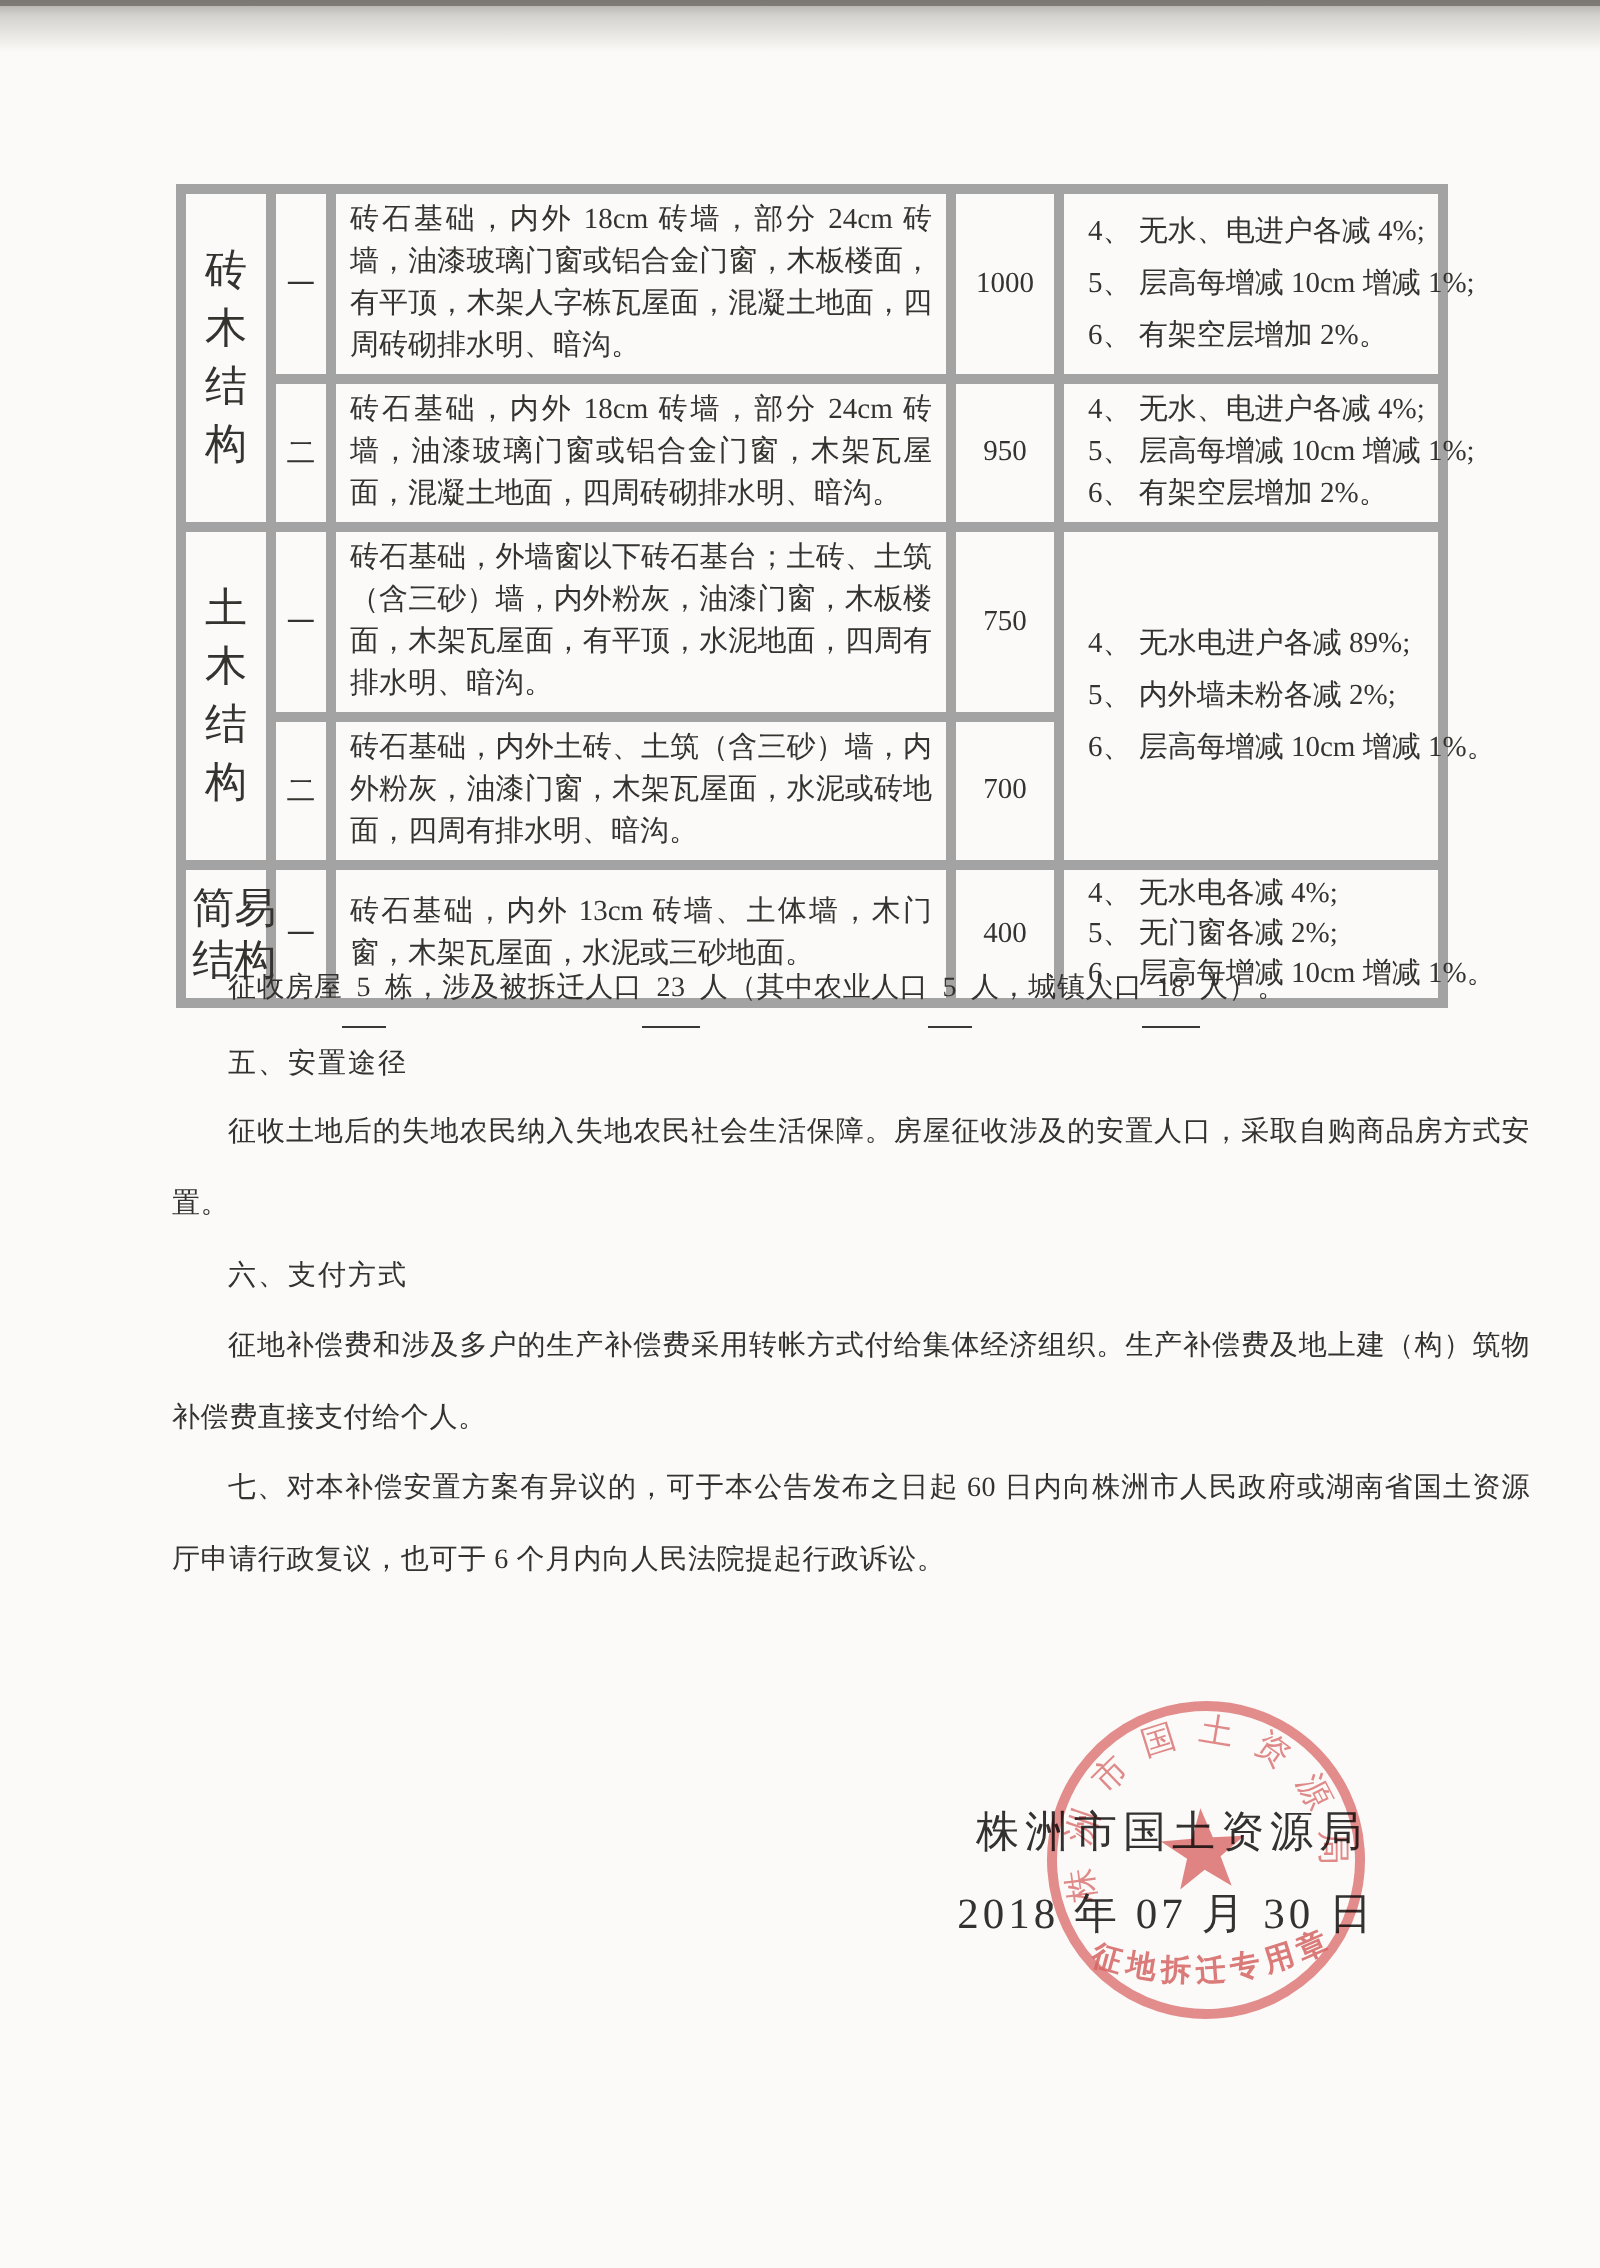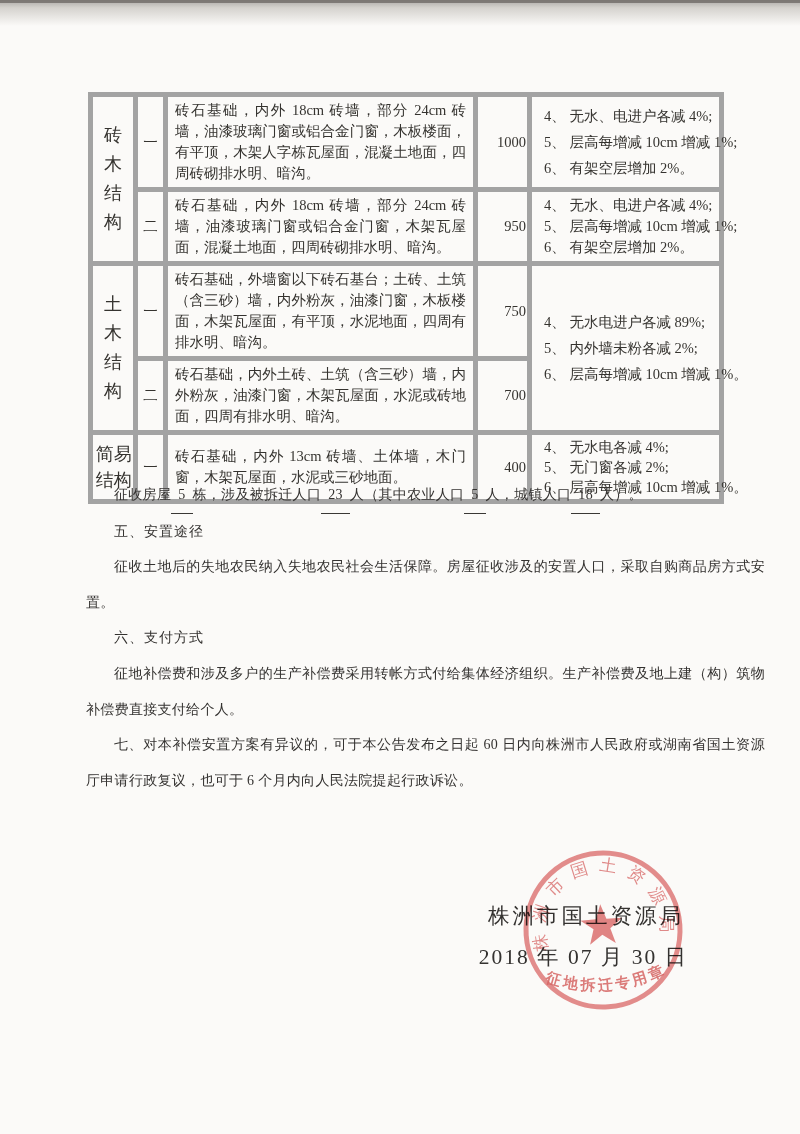--- a/index.html
+++ b/index.html
@@ -24,26 +24,26 @@
     border-collapse:collapse;table-layout:fixed;
     width:631px;
   }
   table.comp td{
     border:5px solid #a3a3a3;
     vertical-align:middle;
     font-size:14.5px;
     color:#35332f;
   }
   td.cat{text-align:center;}
-  .cat-inner{display:inline-block;word-break:break-all;line-height:29px;font-size:18px;letter-spacing:0;}
+  .cat-inner{display:inline-block;word-break:break-all;line-height:29px;font-size:21px;letter-spacing:0;}
   .cat-inner.w1{width:1.1em;}
   .cat-inner.w2{width:2.2em;line-height:26px;}
   td.grade{text-align:center;font-size:15px;}
   td.desc{padding:3px 7px;line-height:21px;text-align:justify;}
-  td.price{text-align:right;font-size:16.5px;font-family:"Liberation Serif",serif;}
+  td.price{text-align:center;font-size:16.5px;font-family:"Liberation Serif",serif;}
   td.notes{padding:2px 4px 2px 12px;}
   td.notes div{white-space:nowrap;}
   .lh26 div{line-height:26px;}
   .lh21 div{line-height:21px;}
   .lh20 div{line-height:20px;}
   
   .content{
     position:absolute;left:86px;top:477px;width:679px;
     font-size:14px;line-height:35.6px;text-align:justify;
     letter-spacing:.3px;

